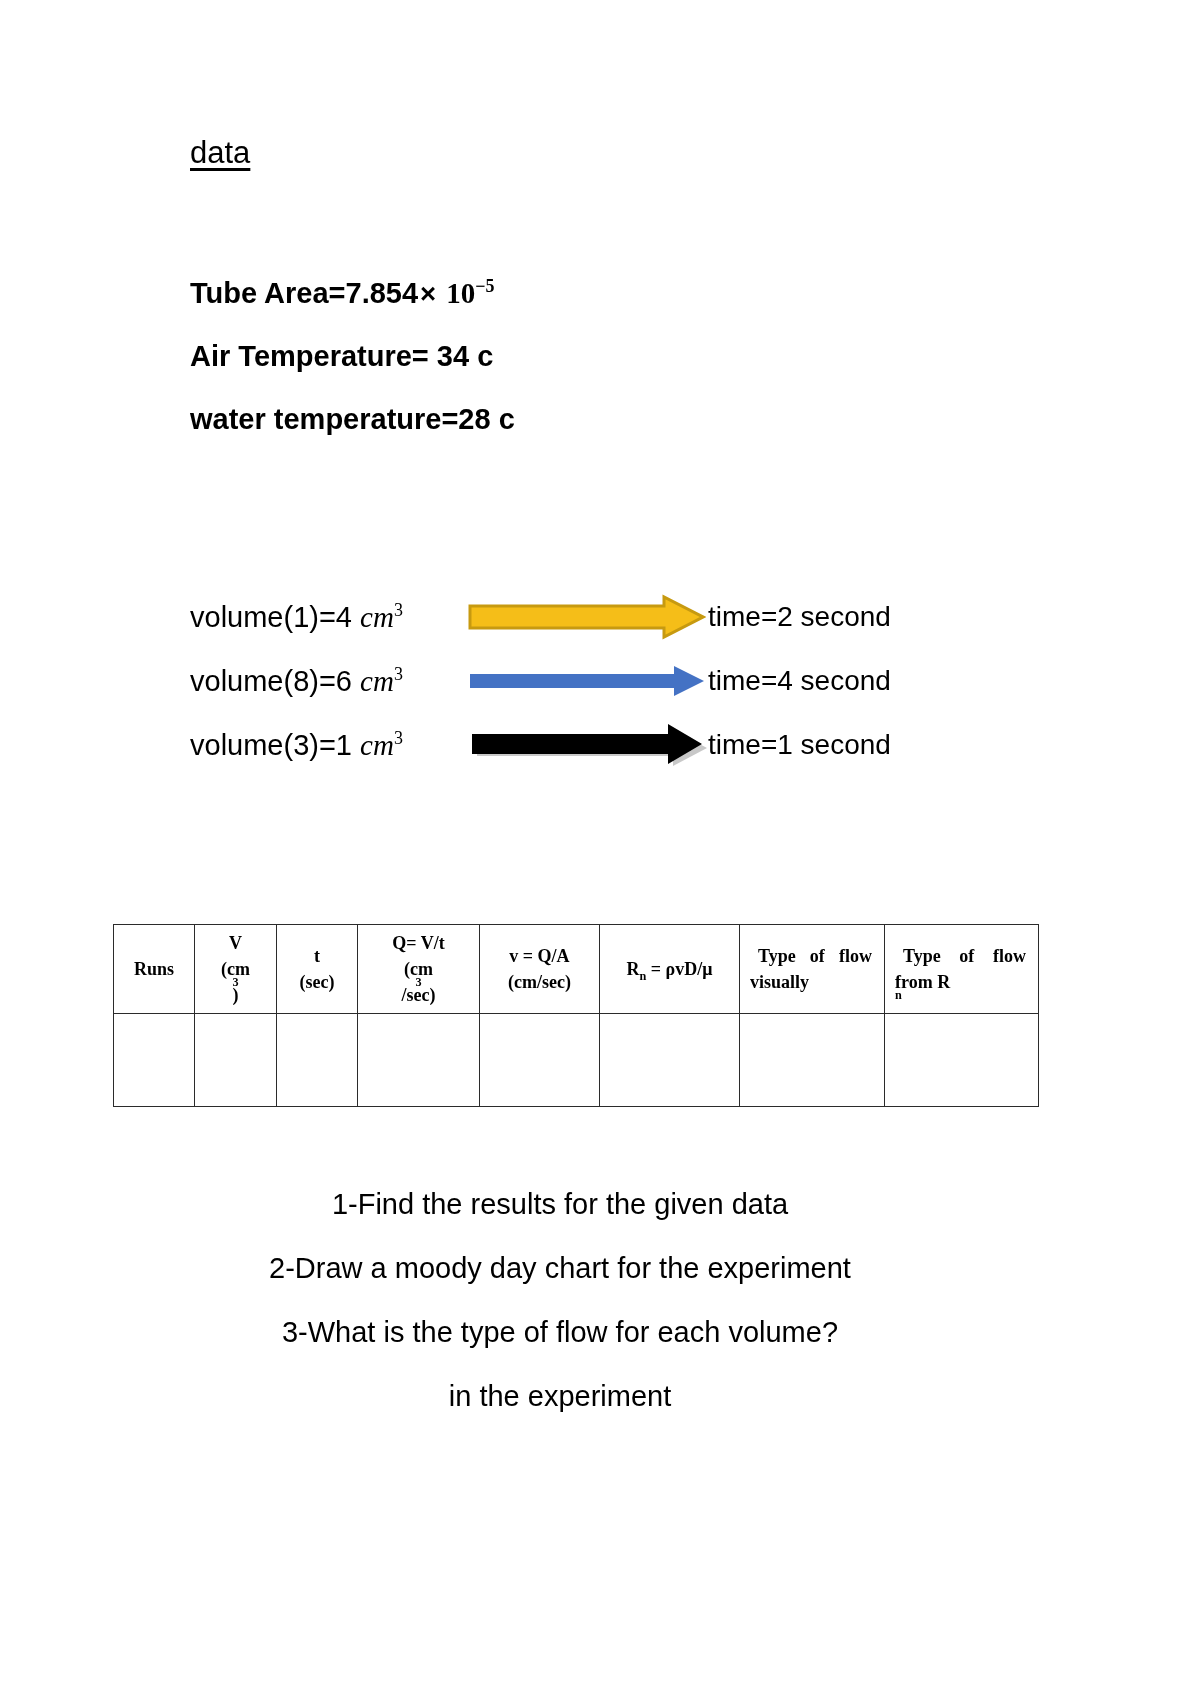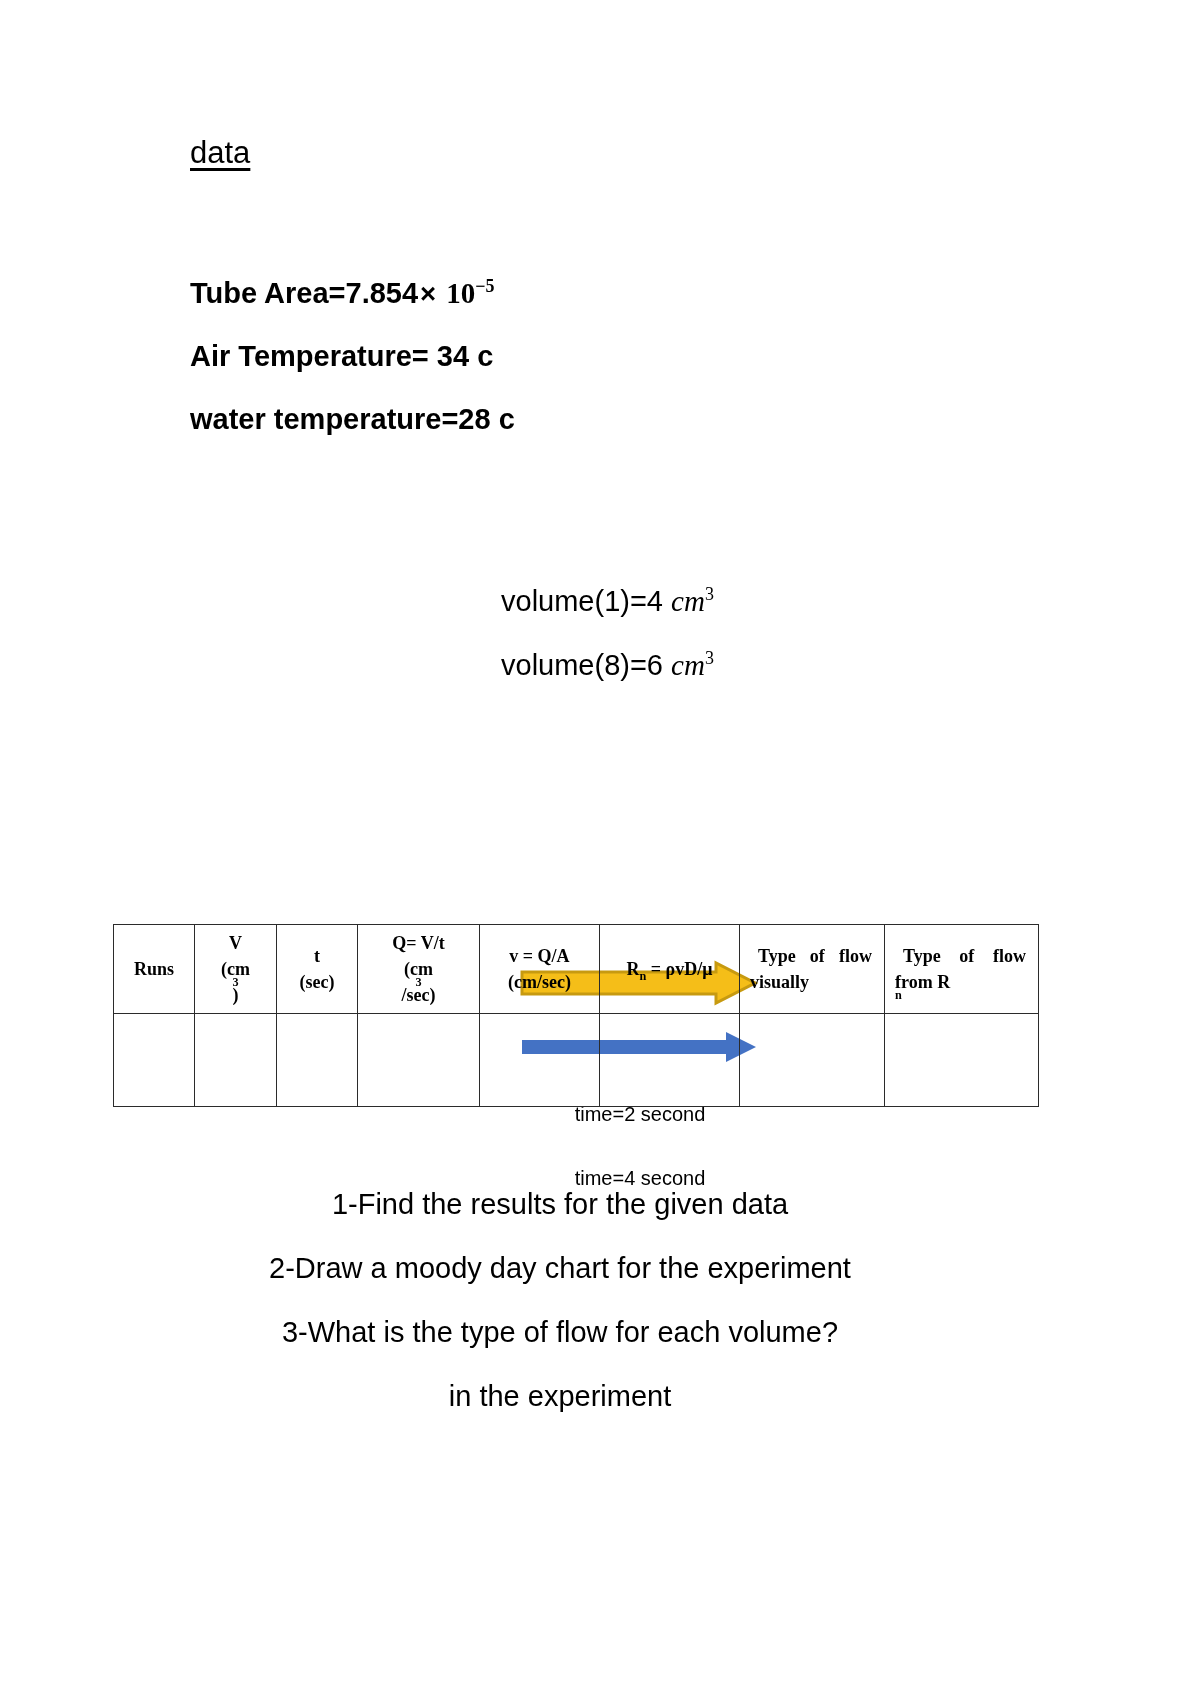--- a/index.html
+++ b/index.html
@@ -68,21 +68,20 @@
     position: absolute;
     left: 166px;
     top: 585px;
     width: 900px;
   }
   .vol-row {
     display: flex;
     align-items: center;
     height: 64px;
     white-space: nowrap;
-    flex-direction: column;
   }
   .vol-label {
     font-size: 29px;
     width: 278px;
     flex: 0 0 278px;
   }
   .vol-label .unit {
     font-family: "Liberation Serif", serif;
     font-style: italic;
   }
@@ -96,21 +95,21 @@
     flex: 0 0 240px;
     width: 240px;
     display: flex;
     align-items: center;
     justify-content: flex-start;
   }
   .arrow-svg {
     display: block;
   }
   .vol-time {
-    font-size: 20px;
+    font-size: 28px;
     padding-left: 0px;
   }
 
   
   .data-table {
     position: absolute;
     left: 89px;
     top: 924px;
     width: 925px;
     border-collapse: collapse;
@@ -197,20 +196,30 @@
     <div class="vol-row">
       <div class="vol-label"><span>volume(8)=6 </span><span class="unit"><span>cm</span><span class="sup">3</span></span></div>
       <div class="arrow-wrap">
         <svg class="arrow-svg" width="238" height="40" viewBox="0 0 238 40">
           <path d="M2,13 L206,13 L206,5 L236,20 L206,35 L206,27 L2,27 Z" fill="#4472C4" stroke="none"></path>
         </svg>
       </div>
       <div class="vol-time">time=4 second</div>
     </div>
 
+    <div class="vol-row">
+      <div class="vol-label"><span>volume(3)=1 </span><span class="unit"><span>cm</span><span class="sup">3</span></span></div>
+      <div class="arrow-wrap">
+        <svg class="arrow-svg" width="240" height="46" viewBox="0 0 240 46">
+          <path d="M6,15 L202,15 L202,5 L236,23 L202,41 L202,31 L6,31 Z" fill="#9a9a9a" stroke="none" transform="translate(3,3)" opacity="0.55"></path>
+          <path d="M4,12 L200,12 L200,2 L234,22 L200,42 L200,32 L4,32 Z" fill="#000000" stroke="none"></path>
+        </svg>
+      </div>
+      <div class="vol-time">time=1 second</div>
+    </div>
 
   </div>
 
   <table class="data-table">
     <colgroup>
       <col style="width:81px">
       <col style="width:82px">
       <col style="width:81px">
       <col style="width:122px">
       <col style="width:120px">

